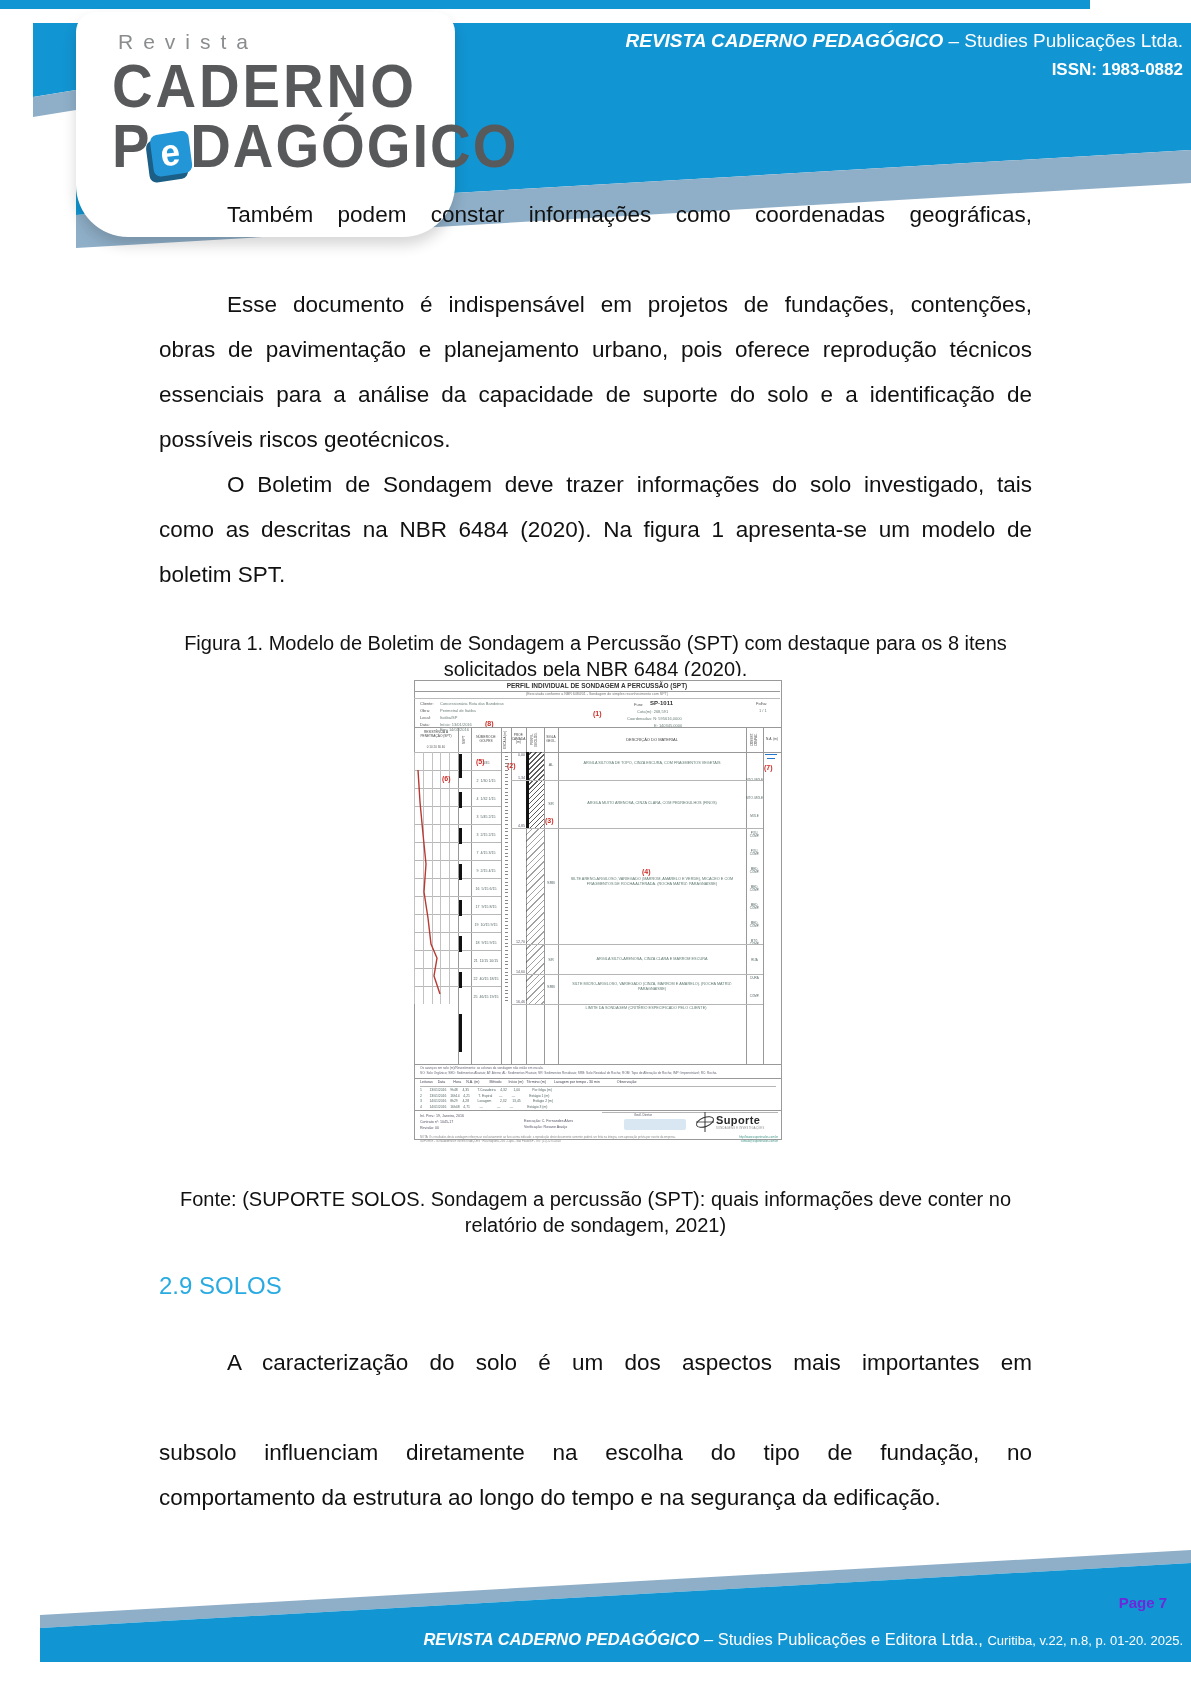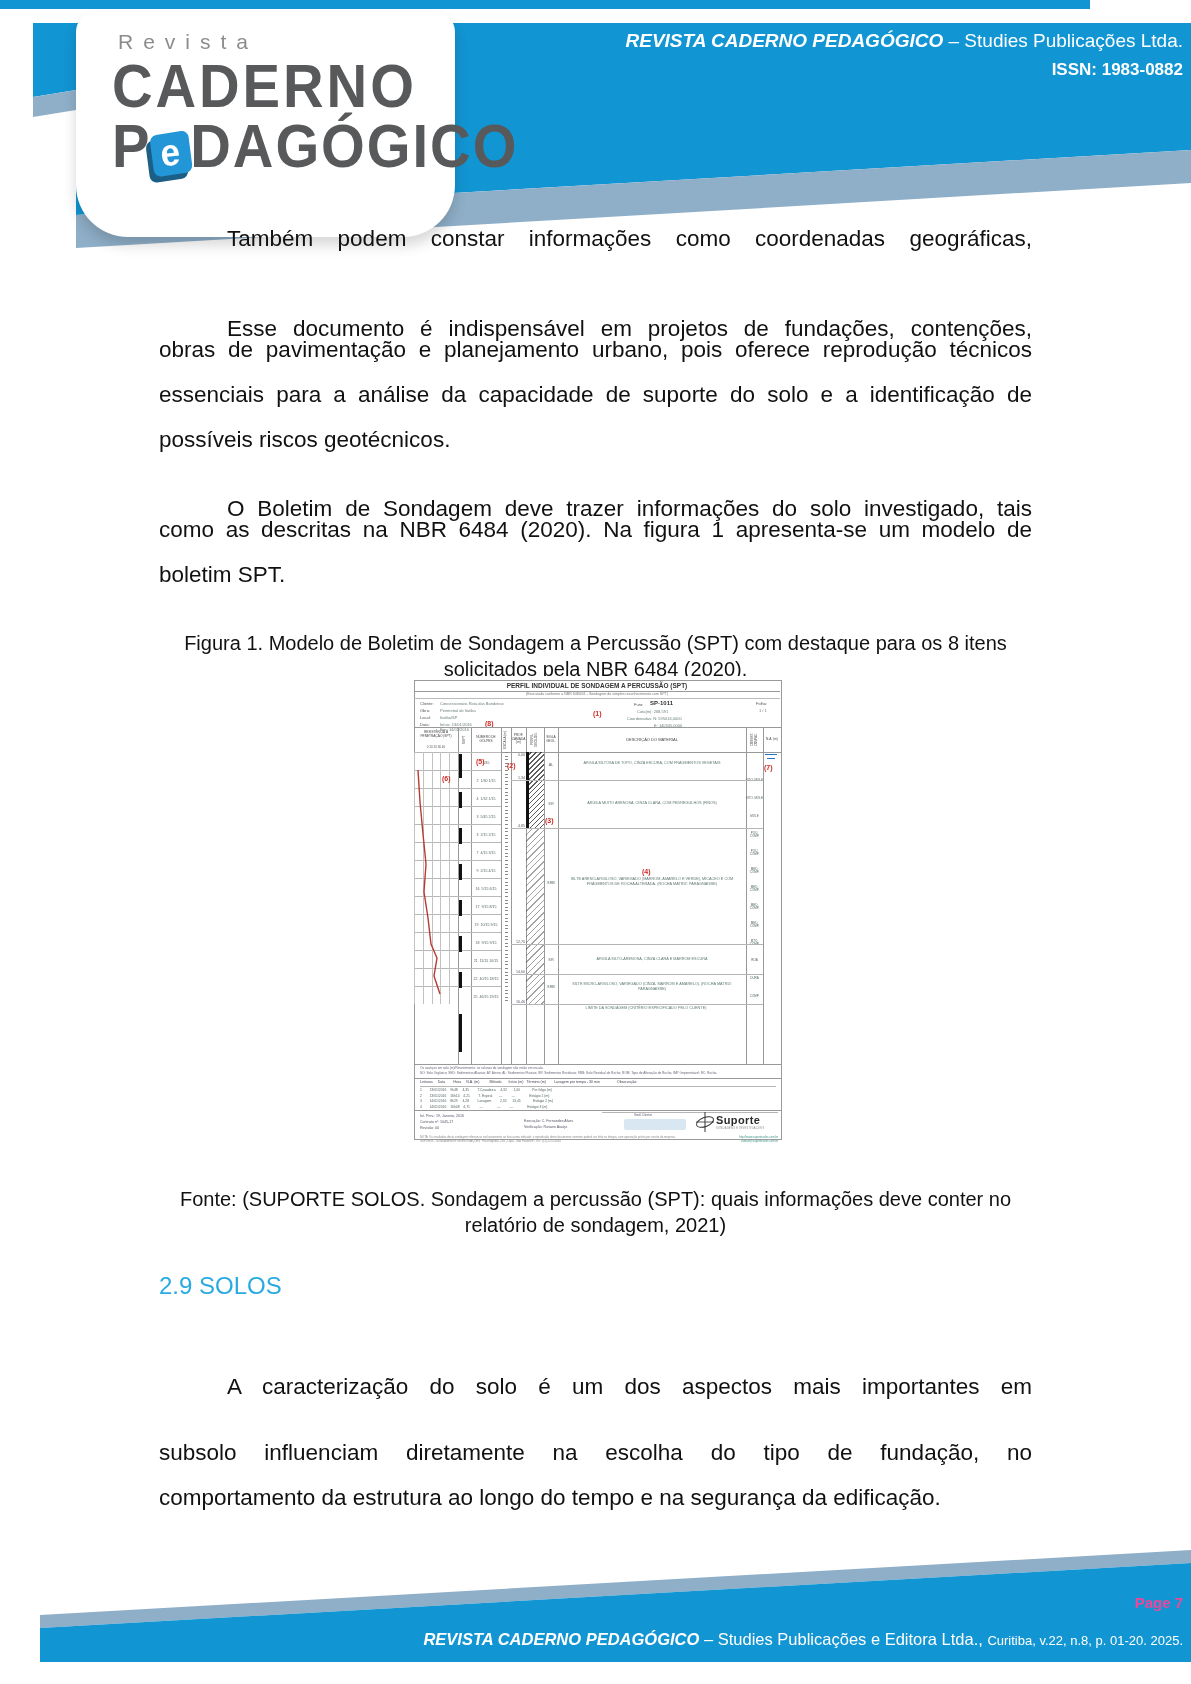--- a/index.html
+++ b/index.html
@@ -20,21 +20,21 @@
                 letter-spacing:3px;transform:scale(.97,1.05);transform-origin:0 0;line-height:58px;white-space:nowrap;}
   .logo-ped{position:absolute;left:36px;top:104px;font-size:58px;font-weight:bold;color:#58595b;
             letter-spacing:2px;transform:scale(.97,1.05);transform-origin:0 0;line-height:58px;white-space:nowrap;}
   .e-badge{display:inline-block;width:40px;height:40px;background:#2396d8;border-radius:7px;
            transform:rotate(-8deg);box-shadow:-5px 5px 0 #1b5e86;vertical-align:2px;margin:0 0px;text-align:center;}
   .e-char{display:block;color:#fff;font-size:36px;line-height:38px;font-weight:bold;transform:rotate(3deg);}
 
   
   .bl{position:absolute;left:159px;width:873px;font-size:22.5px;line-height:30px;color:#111;white-space:nowrap;}
   .bl.j{white-space:normal;text-align:justify;text-align-last:justify;}
-  .bl.ind{padding-left:68px;width:805px;margin-top:24px;}
+  .bl.ind{padding-left:68px;width:805px;}
   .cap{position:absolute;left:159px;width:873px;text-align:center;font-size:20px;color:#111;}
   .heading{position:absolute;left:159px;top:1272px;font-size:24px;color:#29abe2;}
 
   
   .fig{position:absolute;left:412px;top:676px;width:372px;height:466px;background:#fff;font-family:"Liberation Sans",sans-serif;}
   .f-frame{position:absolute;left:2px;top:4px;width:366px;height:458px;border:1px solid #9a9a9a;}
   .f-title{position:absolute;left:2px;top:4px;width:366px;height:11px;line-height:11px;text-align:center;
            font-size:6.5px;font-weight:bold;color:#333;border-bottom:1px solid #9a9a9a;}
   .f-sub{position:absolute;left:2px;top:15px;width:366px;height:7px;line-height:7px;text-align:center;
          font-size:3.6px;color:#777;border-bottom:1px solid #bbb;}
@@ -75,21 +75,21 @@
   .f-mtr{position:absolute;left:8px;width:356px;font-size:3.4px;color:#566;white-space:pre;}
   .f-bot{position:absolute;font-size:3.6px;color:#556;white-space:nowrap;}
   .f-sigbox{position:absolute;left:212px;top:443px;width:62px;height:11px;background:#d9e7f3;border-radius:2px;}
   .sup-name{position:absolute;left:304px;top:438px;font-size:11px;font-weight:bold;color:#2b2b2b;letter-spacing:.4px;}
   .sup-sub{position:absolute;left:304px;top:451px;font-size:2.6px;color:#888;letter-spacing:.3px;}
   .f-tiny{position:absolute;font-size:2.8px;color:#8a8a8a;white-space:nowrap;}
   .f-tiny.teal{color:#3f9486;}
 
   
   .ftr-deco{position:absolute;left:0;top:1520px;}
-  .ftr-page{position:absolute;right:8px;top:1594px;font-size:15px;font-weight:bold;color:#ec4899;}
+  .ftr-page{position:absolute;right:24px;top:1594px;font-size:15px;font-weight:bold;color:#6d28d9;}
   .ftr-credit{position:absolute;right:8px;top:1630px;font-size:16.5px;color:#fff;white-space:nowrap;text-align:center;}
   .ftr-credit .bld{font-weight:bold;font-style:italic;}
   .ftr-credit .sm{font-size:13px;}
 </style>
 </head>
 <body>
 
 <div class="page">
 
   <svg class="hdr-deco" width="1191" height="260" viewBox="0 0 1191 260">

